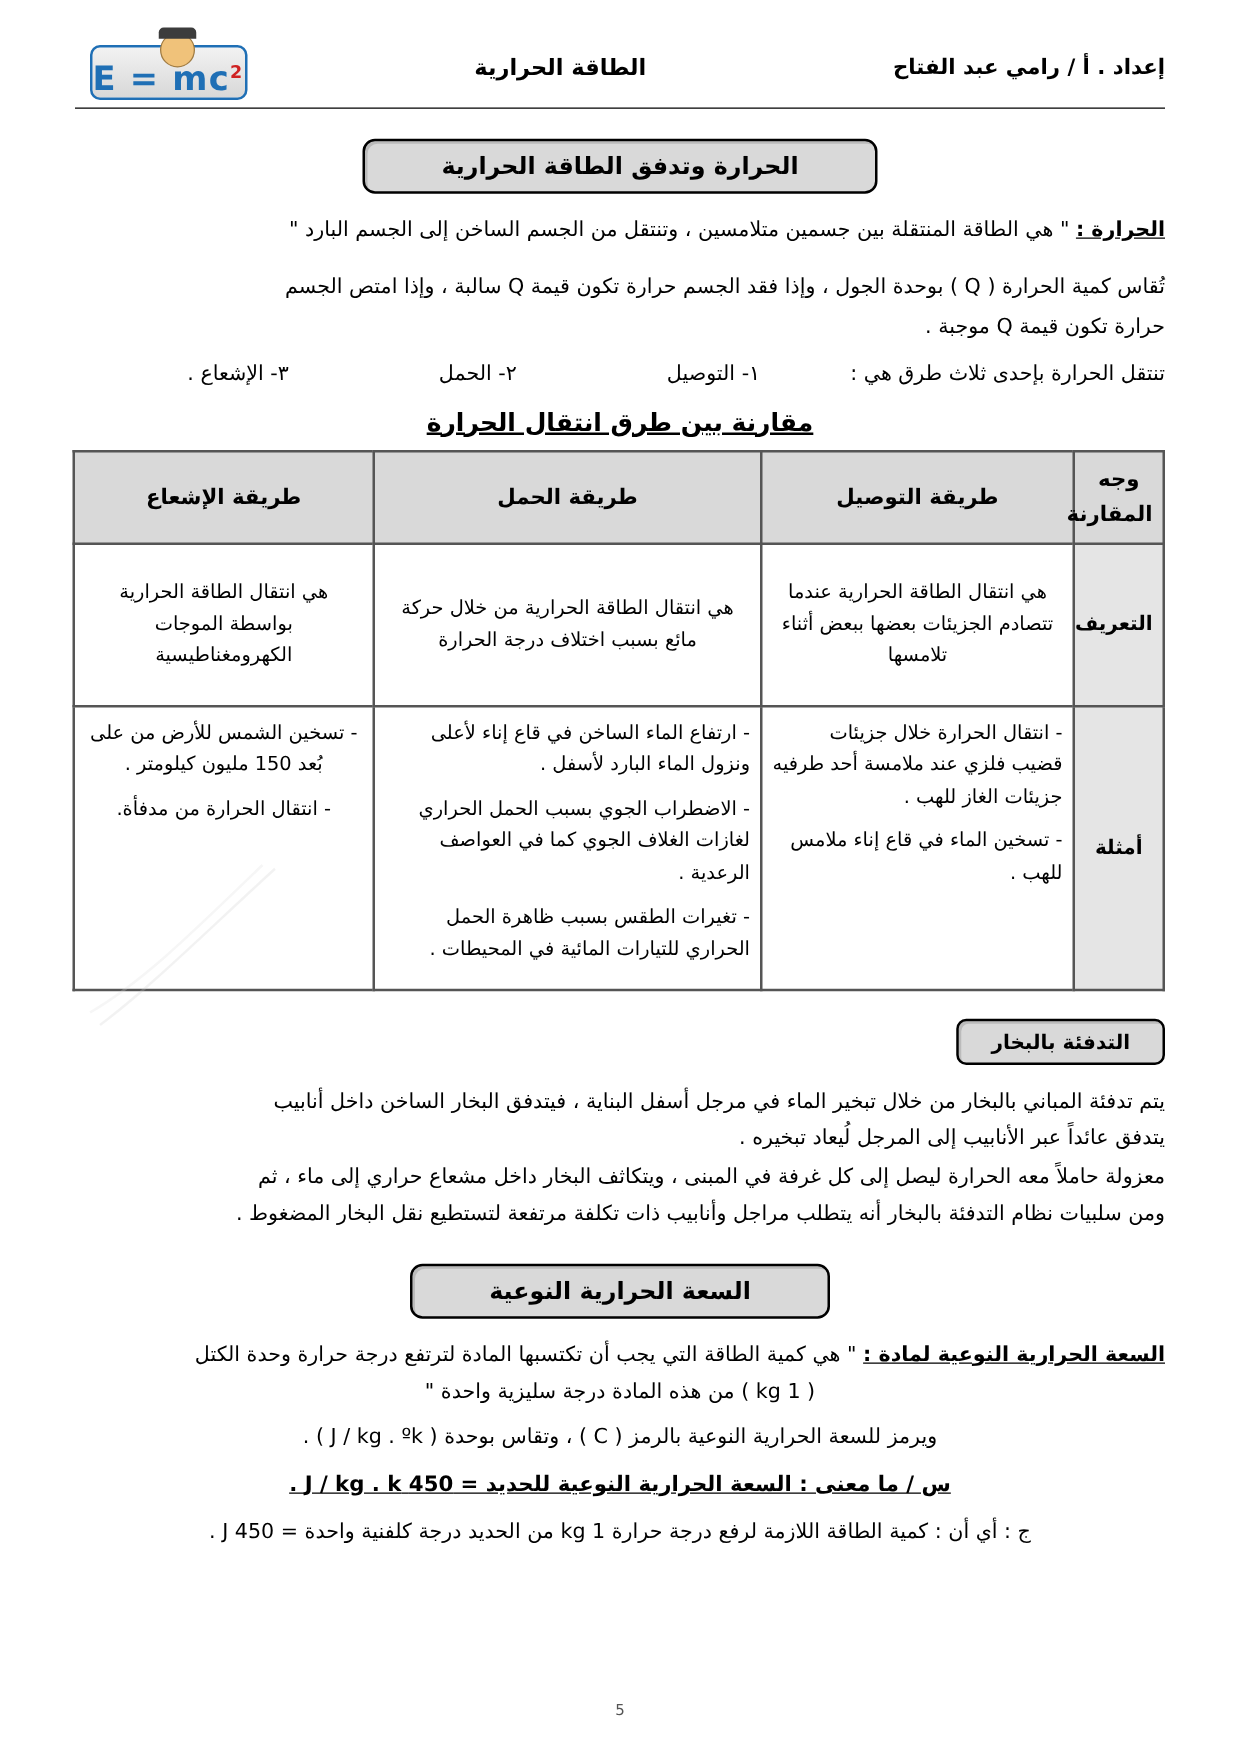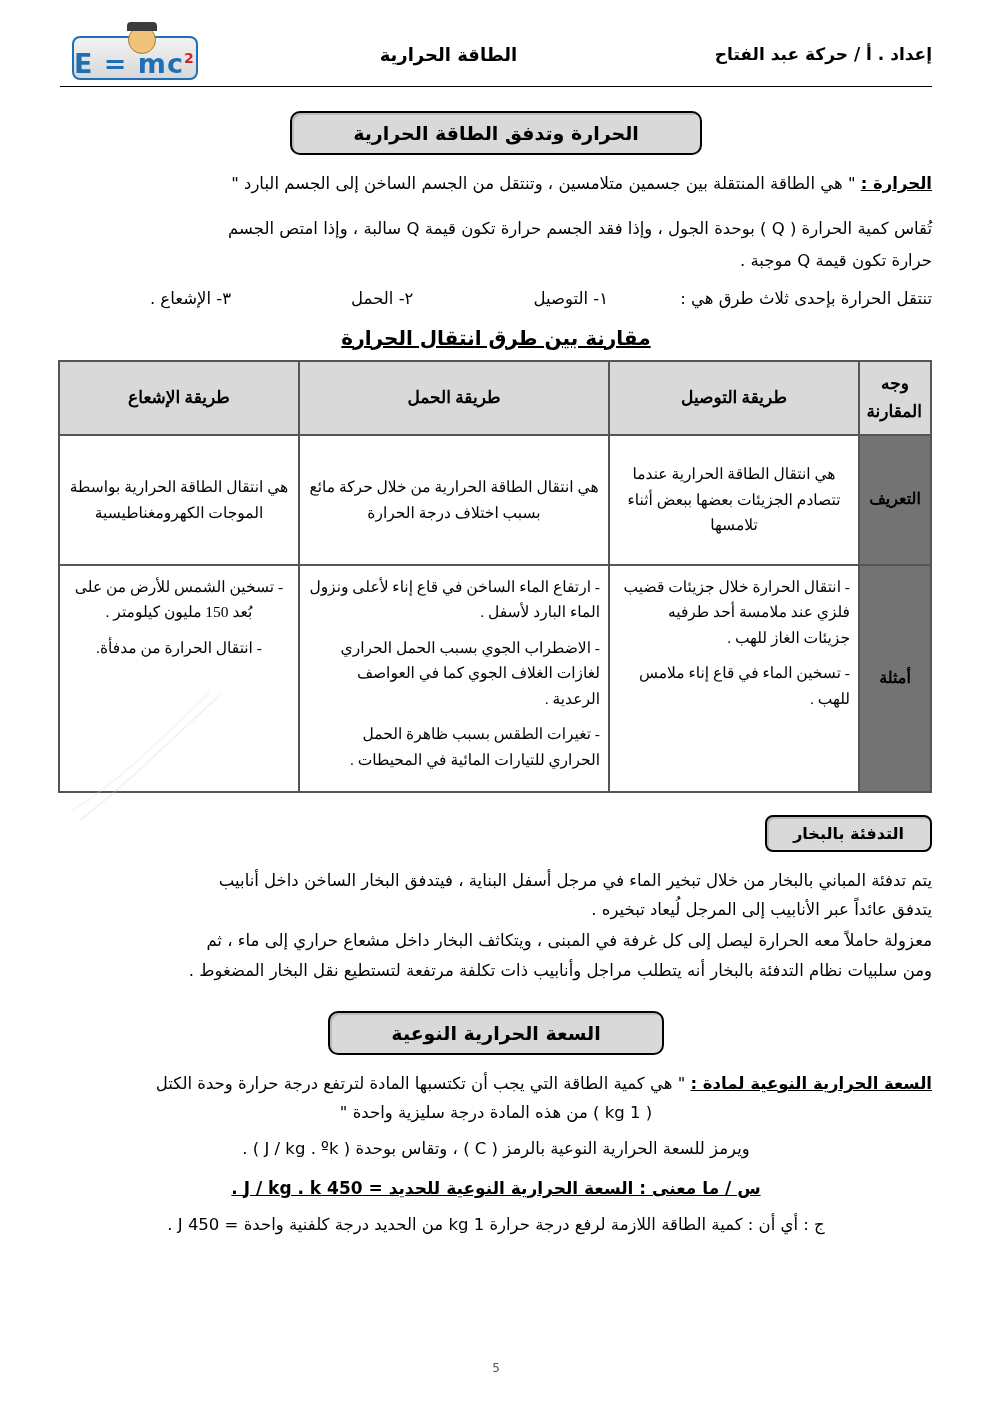--- a/index.html
+++ b/index.html
@@ -159,38 +159,37 @@
     text-decoration: underline;
     margin: 18px 0 10px 0;
   }
 
   
   table.cmp {
     width: 100%;
     border-collapse: collapse;
     table-layout: fixed;
     margin-top: 4px;
-    font-family: Liberation Serif, serif;
   }
   table.cmp td, table.cmp th {
     border: 2px solid #555;
     vertical-align: middle;
     text-align: center;
     font-size: 15.5px;
     line-height: 1.65;
     padding: 8px 8px;
   }
   table.cmp thead td {
     background: #d9d9d9;
     font-weight: bold;
     font-size: 17px;
     height: 52px;
   }
   table.cmp td.hdr-col {
-    background: #737373;
+    background: #e5e5e5;
     font-weight: bold;
     width: 72px;
     font-size: 16px;
   }
   table.cmp td.cell-ex {
     text-align: right;
     vertical-align: top;
   }
   table.cmp td.cell-def {
     height: 112px;
@@ -243,21 +242,21 @@
   }
 </style>
 </head>
 <body>
 
 <div class="page">
 
   <div class="header">
     <div class="header-author">
       <span>إعداد . أ /</span>
-      <span class="name">حركة عبد الفتاح</span>
+      <span class="name">رامي عبد الفتاح</span>
     </div>
     <div class="header-title">الطاقة الحرارية</div>
     <div class="logo">
       <div class="logo-badge">
         <span>E = mc</span><sup>2</sup>
       </div>
       <div class="logo-person"></div>
     </div>
   </div>
   <hr class="header-rule">

